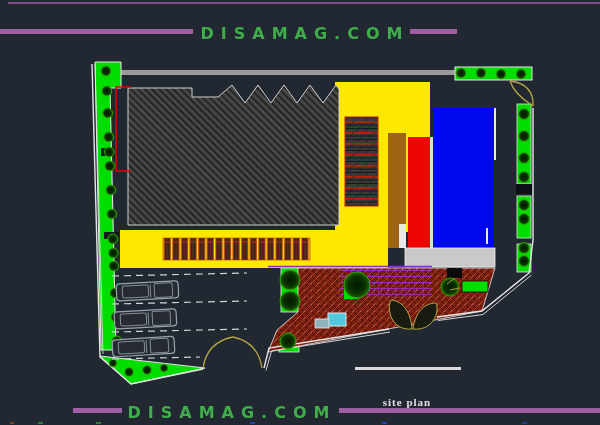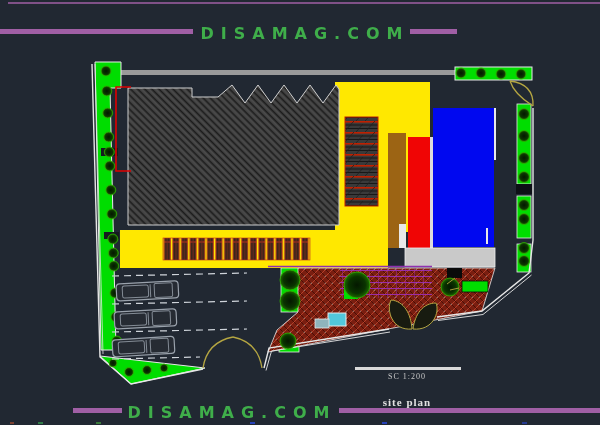--- a/index.html
+++ b/index.html
@@ -182,21 +182,20 @@
       <path d="M533,106 Q514,94 510,81"></path>
     </g>
     <g>
       <path d="M412,329 C392,331 386,310 391,300 C404,301 411,314 412,329 Z" fill="#181b10" stroke="#b5a642" stroke-width="1"></path>
       <path d="M413,329 C433,331 440,312 436,303 C423,303 415,314 413,329 Z" fill="#181b10" stroke="#b5a642" stroke-width="1"></path>
     </g>
   </svg>
 
   <div class="abs tb-title" style="left:347px;top:352px;width:120px;">site plan</div>
   <div class="abs tb-bar" style="left:355px;top:367px;width:106px;"></div>
-  <div class="abs tb-scale" style="left:347px;top:372px;width:120px;">SC 1:200</div>
 
   <div class="abs purple" style="left:73px;top:408px;width:49px;height:5px;"></div>
   <div class="abs watermark" style="left:87px;top:403px;width:290px;">DISAMAG.COM</div>
   <div class="abs purple" style="left:339px;top:408px;width:261px;height:5px;"></div>
 
   <div class="abs" style="left:10px;top:422px;width:4px;height:2px;background:#7a4030;"></div>
   <div class="abs" style="left:38px;top:422px;width:5px;height:2px;background:#2f7a46;"></div>
   <div class="abs" style="left:96px;top:422px;width:5px;height:2px;background:#3a7a3a;"></div>
   <div class="abs" style="left:250px;top:422px;width:5px;height:2px;background:#2742b8;"></div>
   <div class="abs" style="left:382px;top:422px;width:5px;height:2px;background:#2742b8;"></div>

